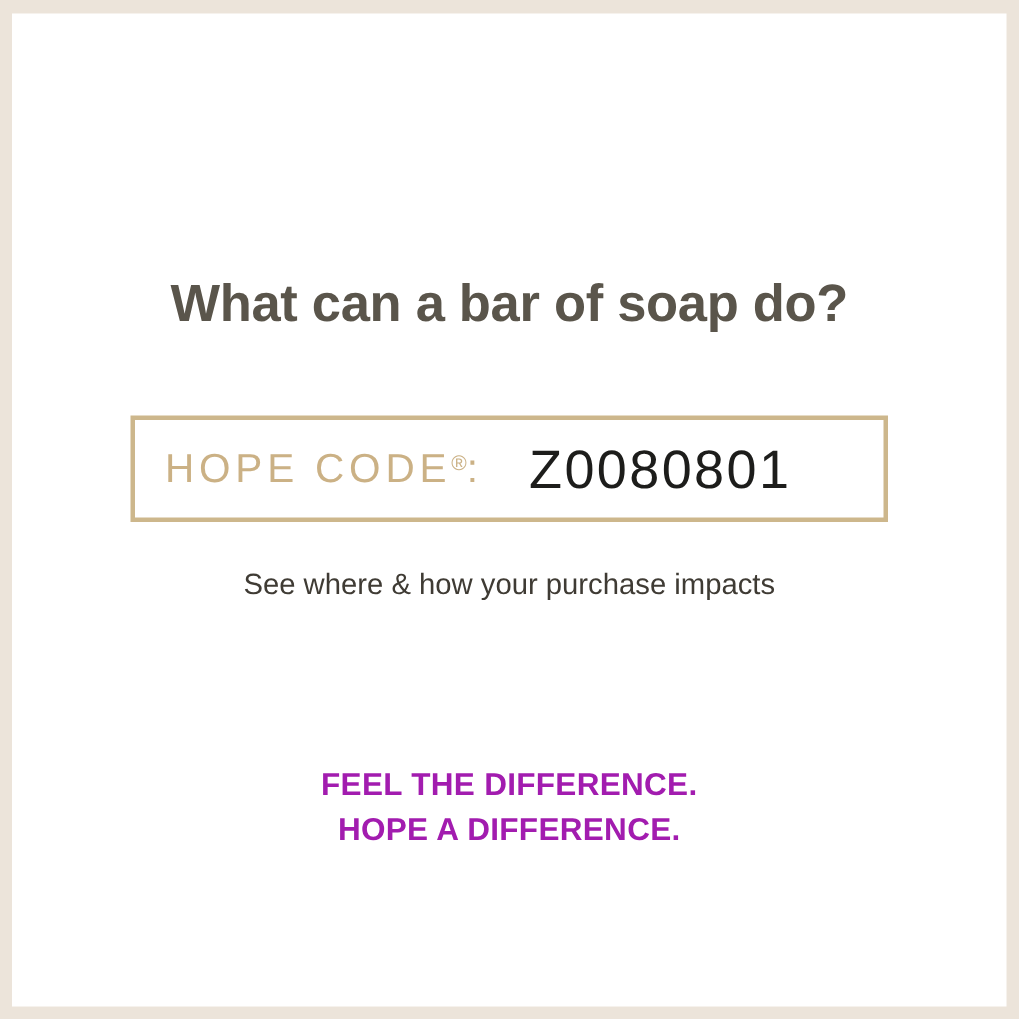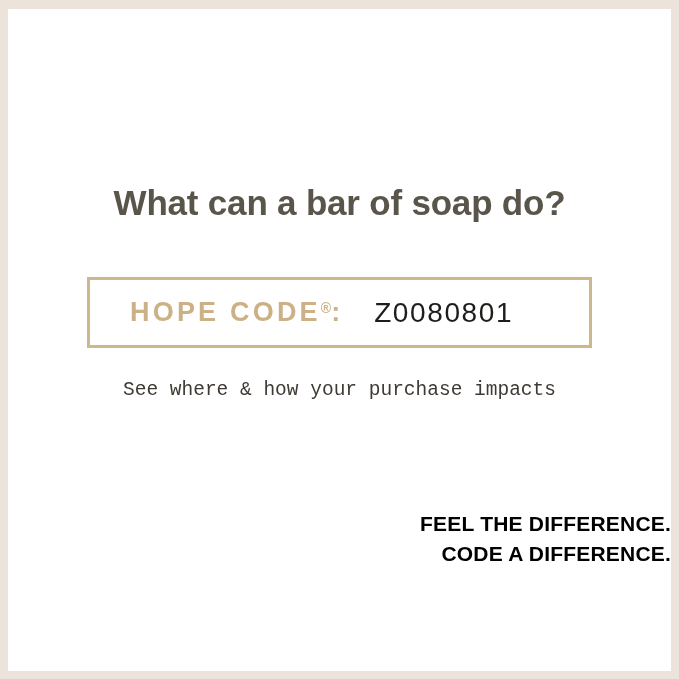--- a/index.html
+++ b/index.html
@@ -66,77 +66,76 @@
     left: 79px;
     top: 268px;
     width: 505px;
     height: 71px;
     border: 3px solid #cdb78c;
     box-sizing: border-box;
     display: flex;
     align-items: center;
   }
   .code-label {
-    margin-left: 40px;
+    margin-left: 20px;
     font-size: 27px;
-    font-weight: bold;
+    font-weight: normal;
     letter-spacing: 3.2px;
     color: #cbb185;
     white-space: nowrap;
     display: inline-flex;
     align-items: baseline;
   }
   .reg-mark {
     font-size: 14px;
     vertical-align: super;
     position: relative;
     top: -8px;
     letter-spacing: 0;
   }
   .code-colon {
     letter-spacing: 0;
   }
   .code-value {
     margin-left: 34px;
-    font-size: 28px;
+    font-size: 36px;
     font-weight: normal;
     letter-spacing: 1.6px;
     color: #1d1d1b;
     white-space: nowrap;
   }
 
   
   .body-copy {
     position: absolute;
     left: 0;
     top: 368px;
     width: 663px;
     text-align: center;
     font-size: 19.5px;
     line-height: 26px;
     color: #3f3b34;
-    font-family: Liberation Mono, monospace;
   }
   .body-copy .line {
     display: block;
     white-space: nowrap;
   }
 
   
   .tagline {
     position: absolute;
     left: 0;
     top: 500px;
     width: 663px;
-    text-align: right;
+    text-align: center;
     font-size: 21px;
     font-weight: bold;
     line-height: 30px;
     letter-spacing: 0.2px;
-    color: #000000;
+    color: #a21caf;
   }
   .tagline .line {
     display: block;
     white-space: nowrap;
   }
 </style>
 </head>
 <body>
 
 <div class="card-frame">
@@ -153,18 +152,18 @@
           </span>
         <span class="code-value">Z0080801</span>
       </div>
 
       <div class="body-copy">
         <span class="line">See where &amp; how your purchase impacts</span>
       </div>
 
       <div class="tagline">
         <span class="line">FEEL THE DIFFERENCE.</span>
-        <span class="line">CODE A DIFFERENCE.</span>
+        <span class="line">HOPE A DIFFERENCE.</span>
       </div>
 
     </div>
   </div>
 </div>
 
 </body></html>

